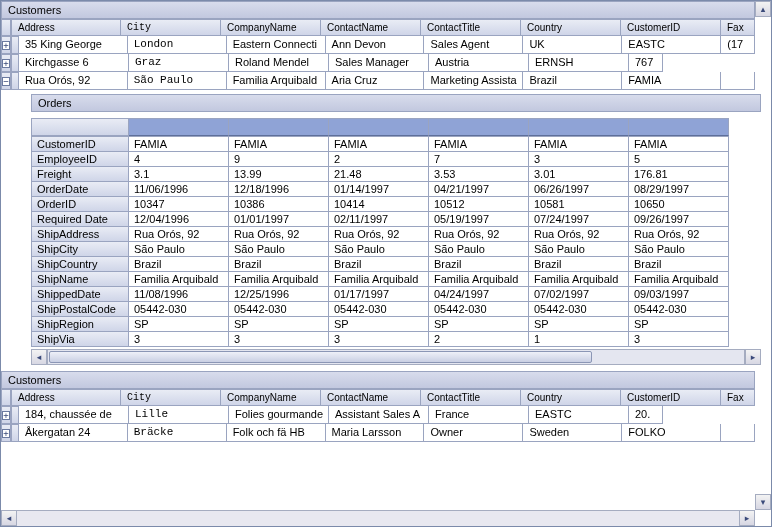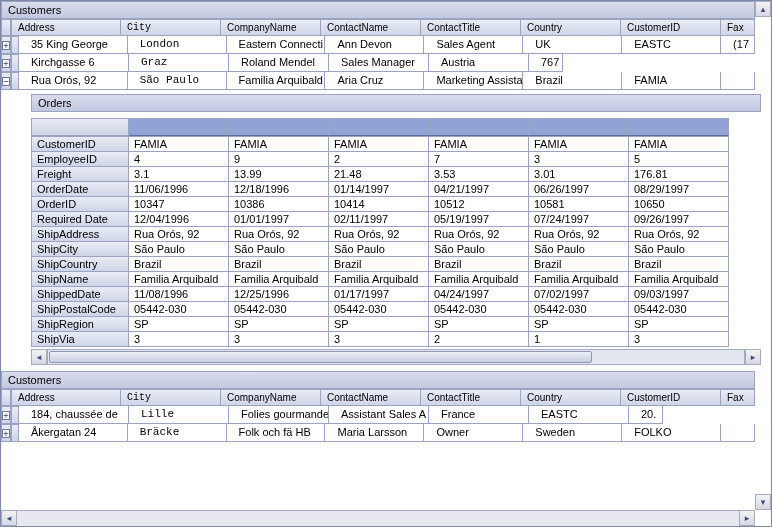--- a/index.html
+++ b/index.html
@@ -49,21 +49,21 @@
     font-size: 10px;
     color:#000;
     overflow: hidden; white-space:nowrap;
   }
   .grid-header-cell:first-child { border-left:1px solid #9aa4c0; }
   .grid-row { display:flex; }
   .grid-cell {
     background:#fff;
     border-right:1px solid #9aa4c0;
     border-bottom:1px solid #9aa4c0;
-    padding:2px 12px;
+    padding:2px 6px;
     height:18px;
     overflow:hidden; white-space:nowrap;
   }
   .row-gutter {
     width:18px;
     background: linear-gradient(#e9ecf5,#cfd5e8);
     border:1px solid #9aa4c0;
     display:flex; align-items:center; justify-content:center;
     font-size:11px;
     line-height:1;
@@ -180,20 +180,21 @@
       <div class="grid-row">
         <div class="row-gutter narrow">
           <div class="expander">+</div>
         </div>
         <div class="row-gutter" style="width: 8px;"></div>
         <div class="grid-cell c-addr">Kirchgasse 6</div>
         <div class="grid-cell c-city">Graz</div>
         <div class="grid-cell c-cont">Roland Mendel</div>
         <div class="grid-cell c-title">Sales Manager</div>
         <div class="grid-cell c-ctry">Austria</div>
+        <div class="grid-cell c-cid">ERNSH</div>
         <div class="grid-cell c-fax">767</div>
       </div>
       <div class="grid-row">
         <div class="row-gutter narrow">
           <div class="expander">−</div>
         </div>
         <div class="row-gutter" style="width: 8px;"></div>
         <div class="grid-cell c-addr">Rua Orós, 92</div>
         <div class="grid-cell c-city">São Paulo</div>
         <div class="grid-cell c-comp">Familia Arquibald</div>

